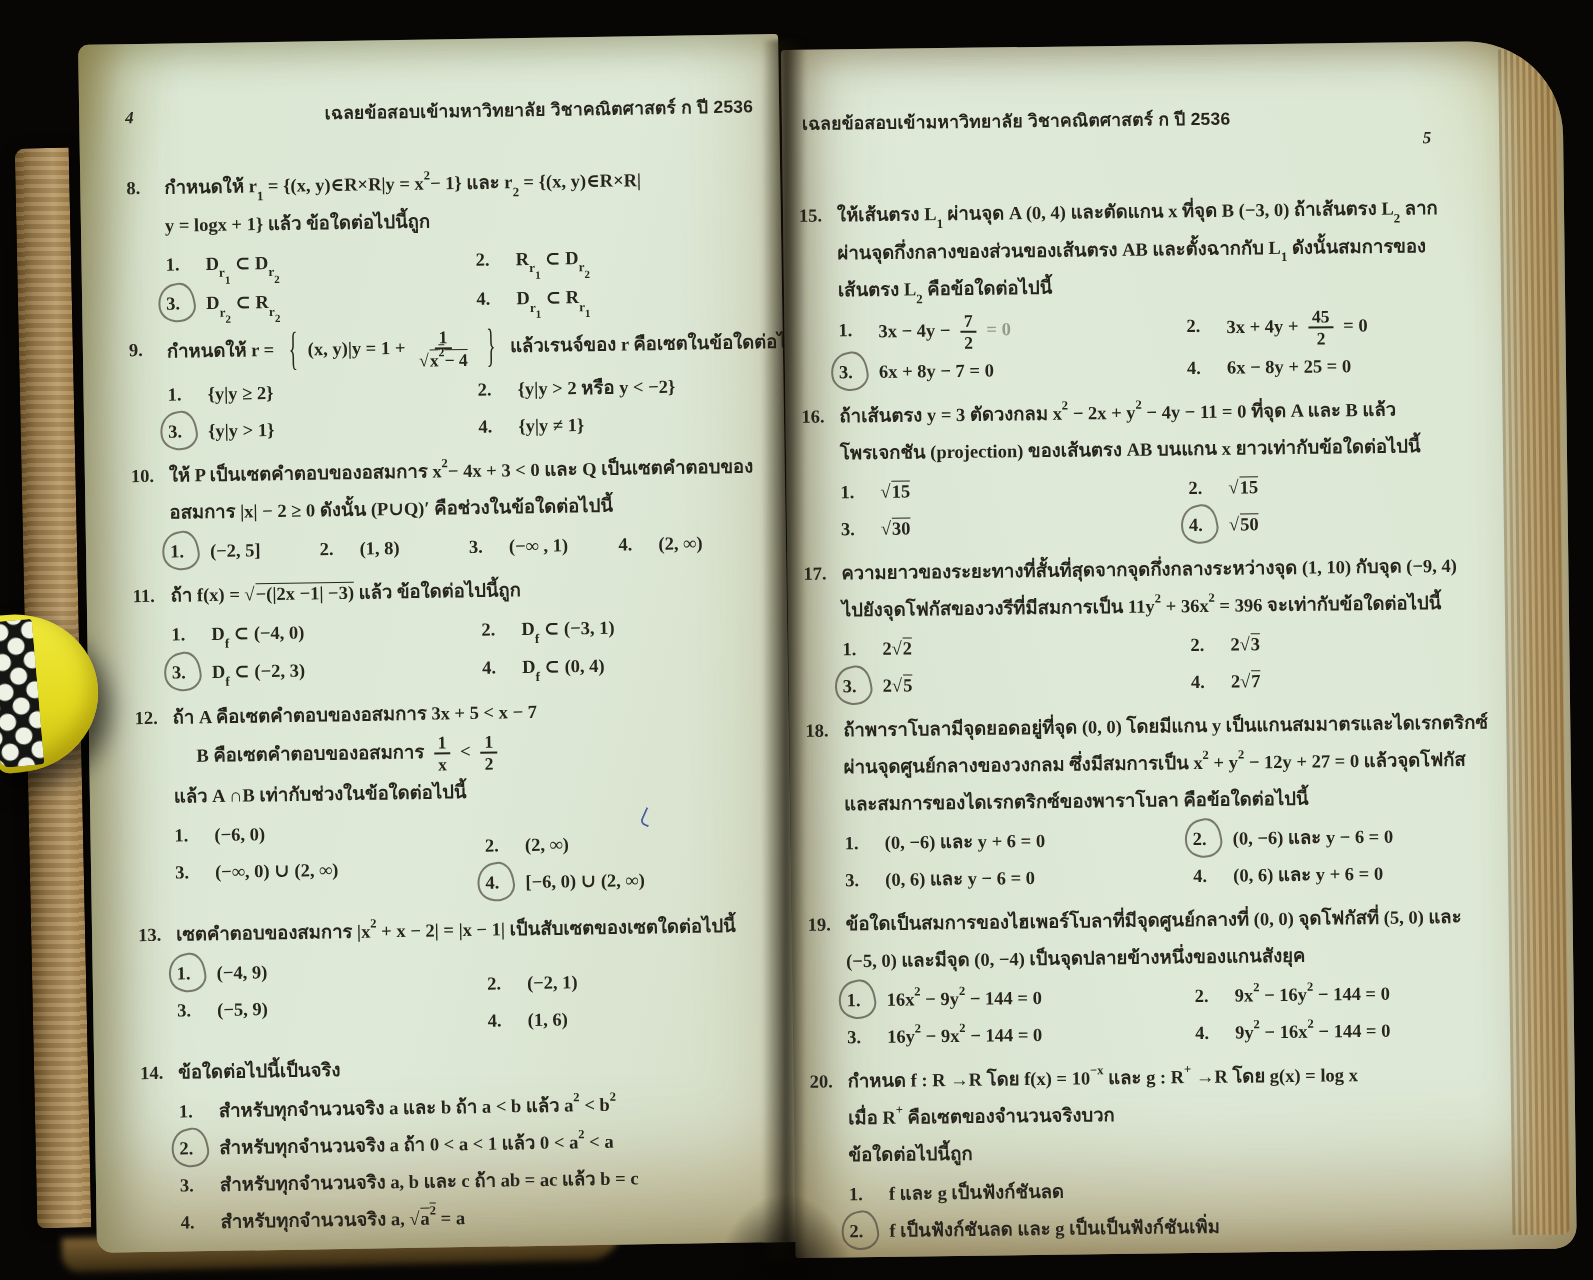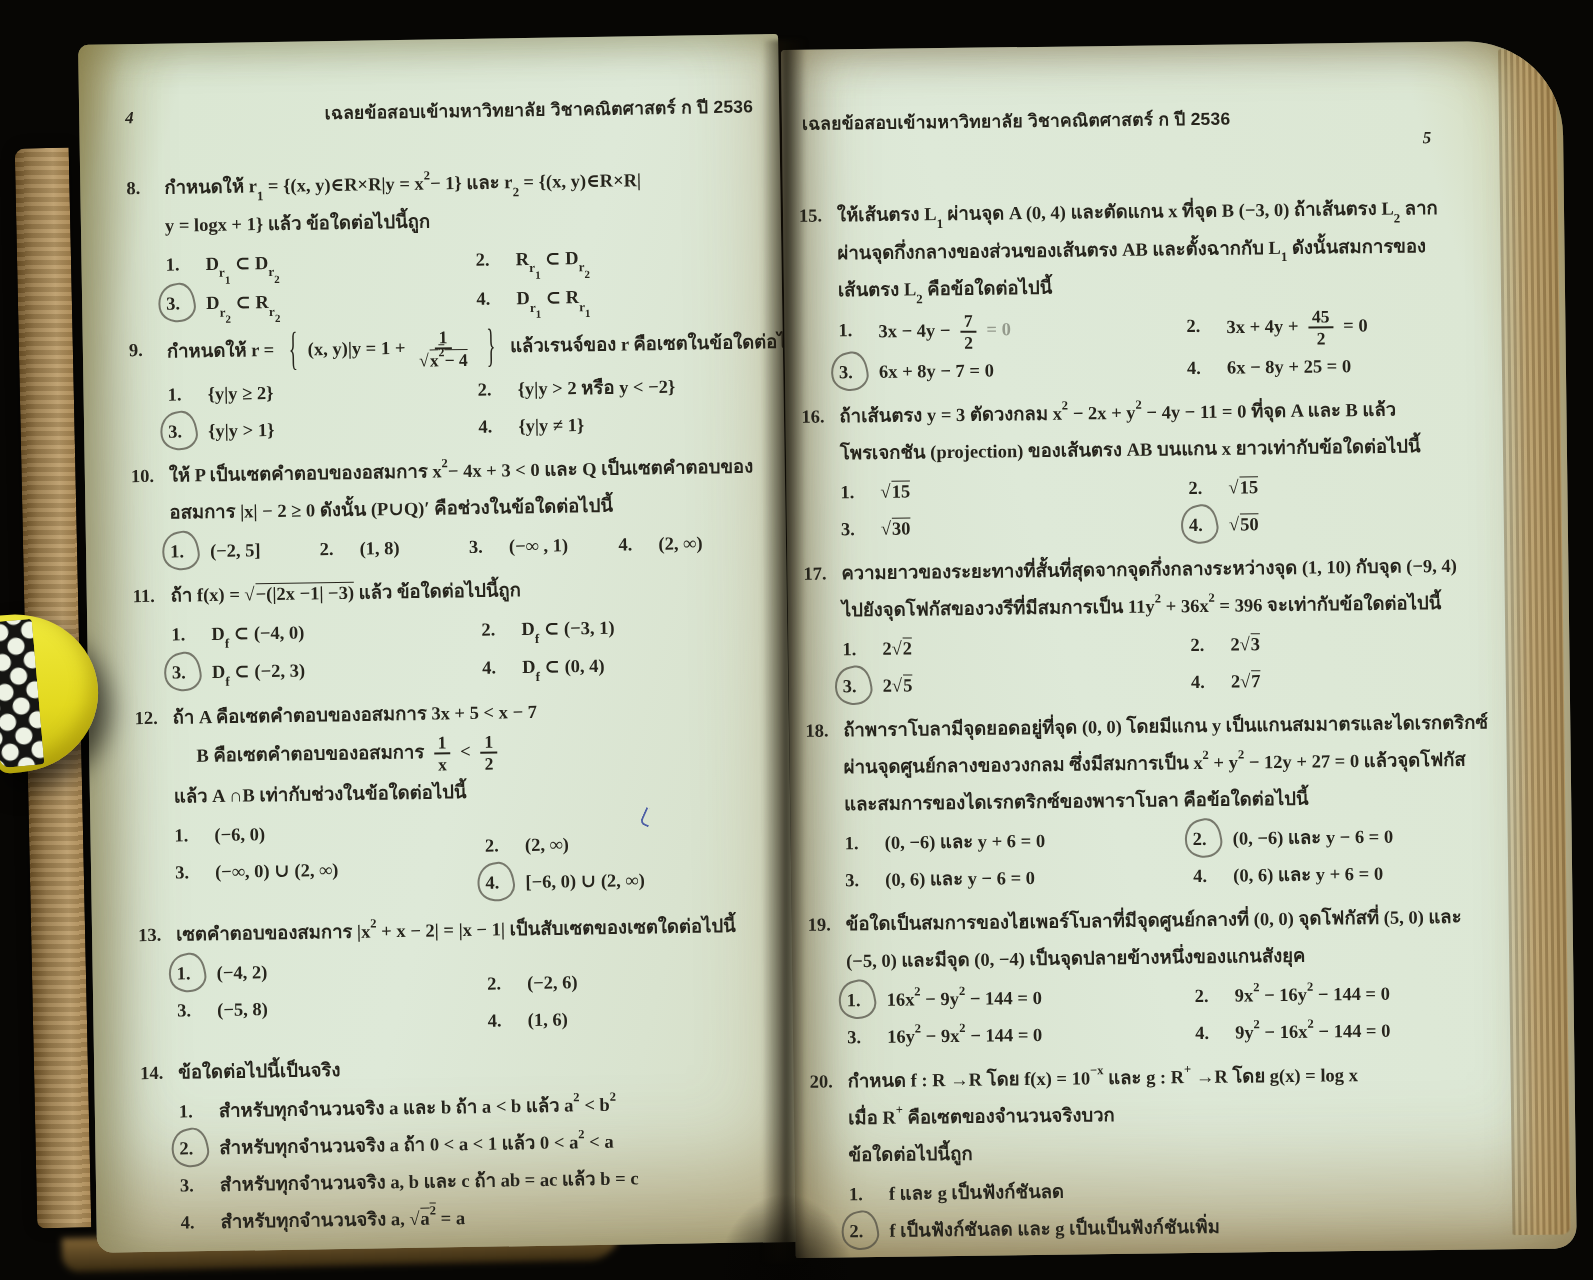--- a/index.html
+++ b/index.html
@@ -275,29 +275,29 @@
             </div>
           </div>
         </div>
         <div class="q">
           <span class="qnum">13.</span>
           <div class="qbody">
             <div class="stem-line">เซตคำตอบของสมการ |x<sup>2</sup> + x − 2| = |x − 1| เป็นสับเซตของเซตใดต่อไปนี้</div>
             <div class="opts cols2 stagger">
               <div class="opt">
                 <span class="optnum ans">1.</span>
-                <span class="opttext">(−4, 2)</span>
-              </div>
-              <div class="opt">
-                <span class="optnum">2.</span>
-                <span class="opttext">(−2, 6)</span>
-              </div>
-              <div class="opt">
-                <span class="optnum">3.</span>
-                <span class="opttext">(−5, 8)</span>
+                <span class="opttext">(−4, 9)</span>
+              </div>
+              <div class="opt">
+                <span class="optnum">2.</span>
+                <span class="opttext">(−2, 1)</span>
+              </div>
+              <div class="opt">
+                <span class="optnum">3.</span>
+                <span class="opttext">(−5, 9)</span>
               </div>
               <div class="opt">
                 <span class="optnum">4.</span>
                 <span class="opttext">(1, 6)</span>
               </div>
             </div>
           </div>
         </div>
         <div class="q">
           <span class="qnum">14.</span>

